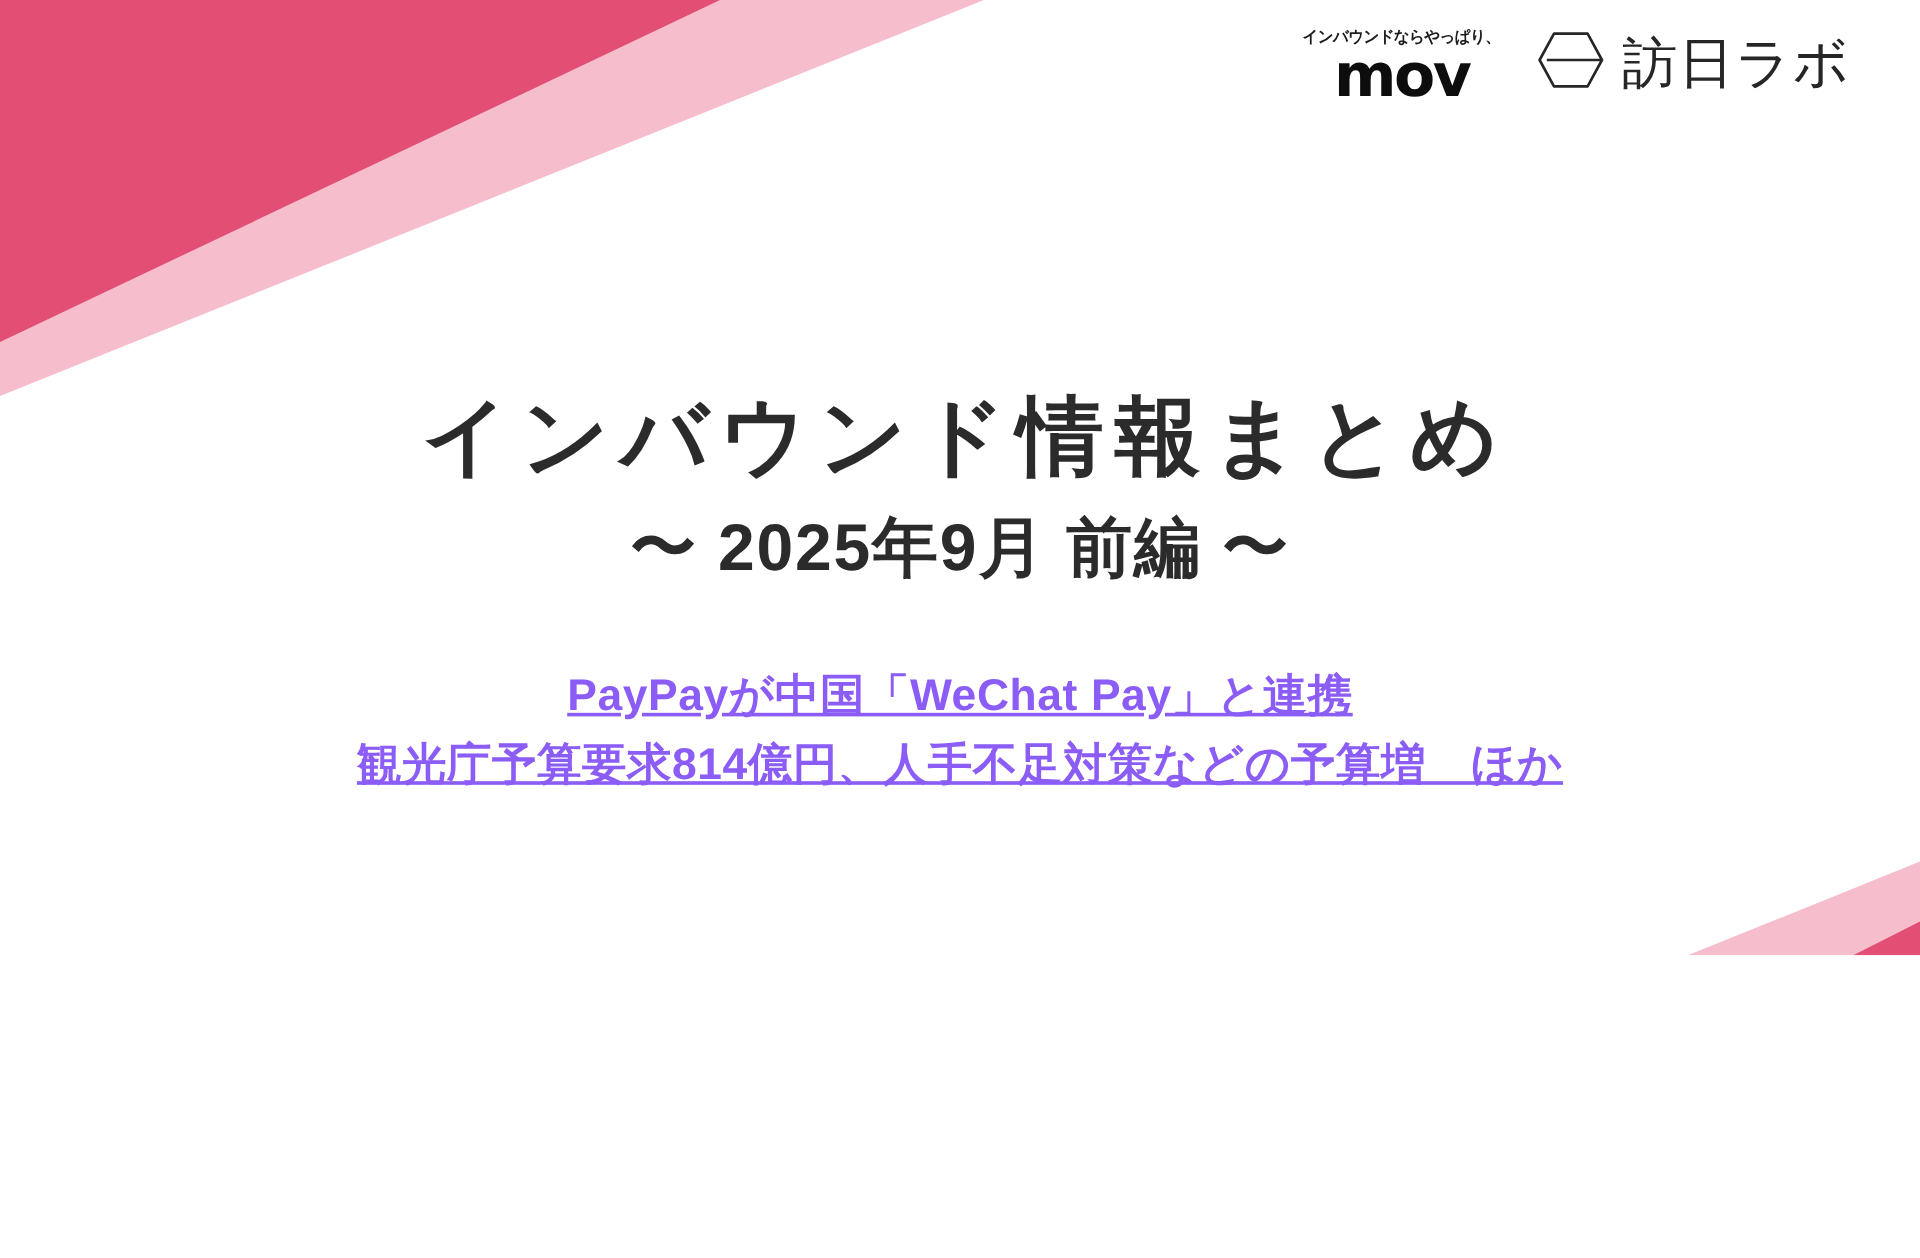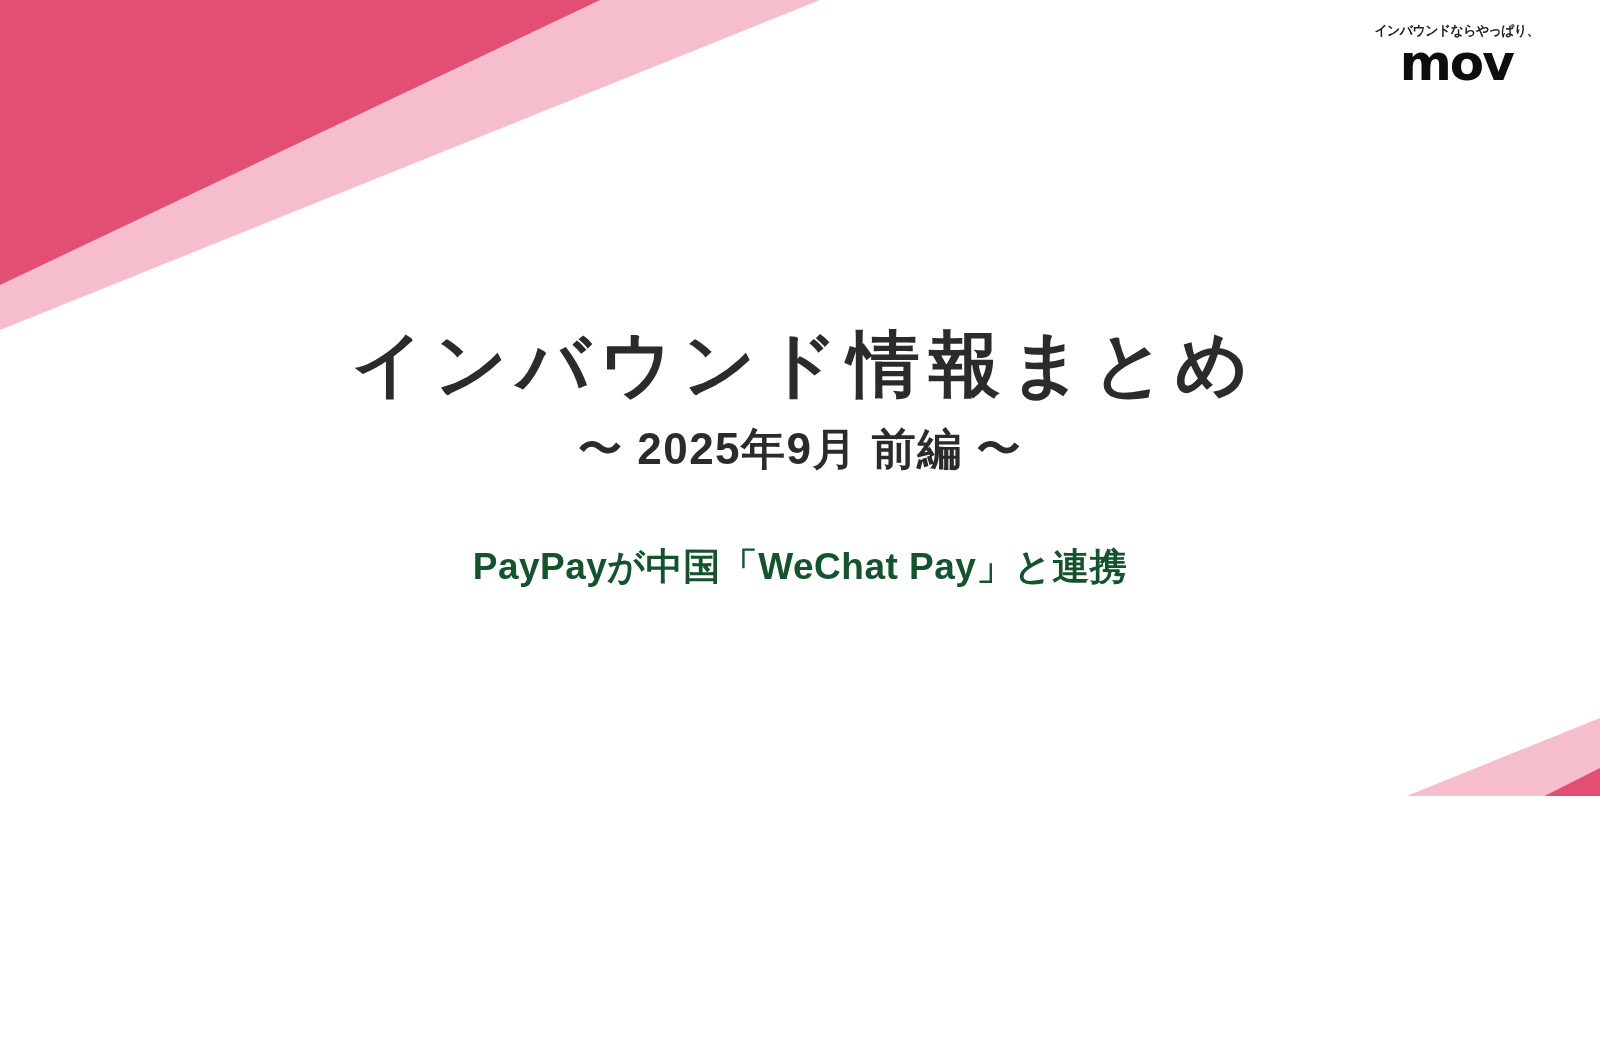--- a/index.html
+++ b/index.html
@@ -103,41 +103,42 @@
     font-weight: 700;
     color: #2b2b2b;
     letter-spacing: 9px;
     line-height: 1.18;
     margin: 0;
     white-space: nowrap;
     text-indent: 9px;
   }
 
   .sub-title {
-    font-size: 44px;
+    font-size: 55px;
     font-weight: 700;
     color: #2b2b2b;
     letter-spacing: 1.5px;
     line-height: 1.2;
     margin: 16px 0 0 0;
     white-space: nowrap;
   }
 
   .lead-block {
     margin-top: 62px;
   }
 
   .lead-line {
     font-size: 37px;
     font-weight: 700;
-    color: #14532d;
+    color: #8b5cf6;
     letter-spacing: 0.5px;
     line-height: 1.55;
     margin: 0;
     white-space: nowrap;
+    text-decoration: underline;
   }
 </style>
 </head>
 <body>
 
 <div class="slide">
 
   <svg class="deco-layer" viewBox="0 0 1600 1048" preserveAspectRatio="none">
 
     <polygon points="0,0 820,0 0,330" fill="#f6bdcc"></polygon>
@@ -149,28 +150,38 @@
     <polygon points="1600,768 1600,1048 1045,1048" fill="#e34e74"></polygon>
   </svg>
 
   <div class="brand-logo">
 
     <div class="mov-block">
       <div class="mov-tagline">インバウンドならやっぱり、</div>
       <div class="mov-word">mov</div>
     </div>
 
+    <div class="houlab-block">
+      <span class="hex-icon">
+        <svg width="58" height="50" viewBox="0 0 58 50" aria-hidden="true">
+          <polygon points="15,3 43,3 55,25 43,47 15,47 3,25" fill="none" stroke="#262626" stroke-width="2.2" stroke-linejoin="round"></polygon>
+          <line x1="9" y1="25" x2="55" y2="25" stroke="#262626" stroke-width="2.2"></line>
+        </svg>
+      </span>
+      <span class="houlab-word">訪日ラボ</span>
+    </div>
 
   </div>
 
   <div class="content">
 
     <h1 class="main-title">インバウンド情報まとめ</h1>
 
     <div class="sub-title">〜 2025年9月 前編 〜</div>
 
     <div class="lead-block">
       <p class="lead-line">PayPayが中国「WeChat Pay」と連携</p>
+      <p class="lead-line">観光庁予算要求814億円、人手不足対策などの予算増　ほか</p>
     </div>
 
   </div>
 
 </div>
 
 </body></html>

